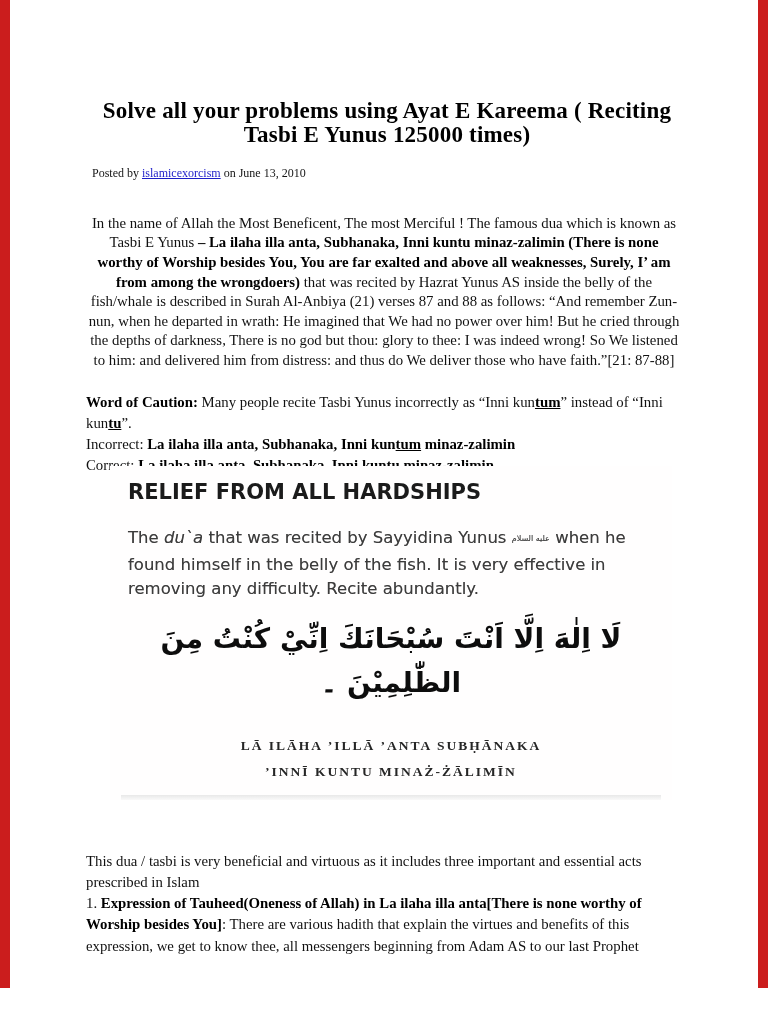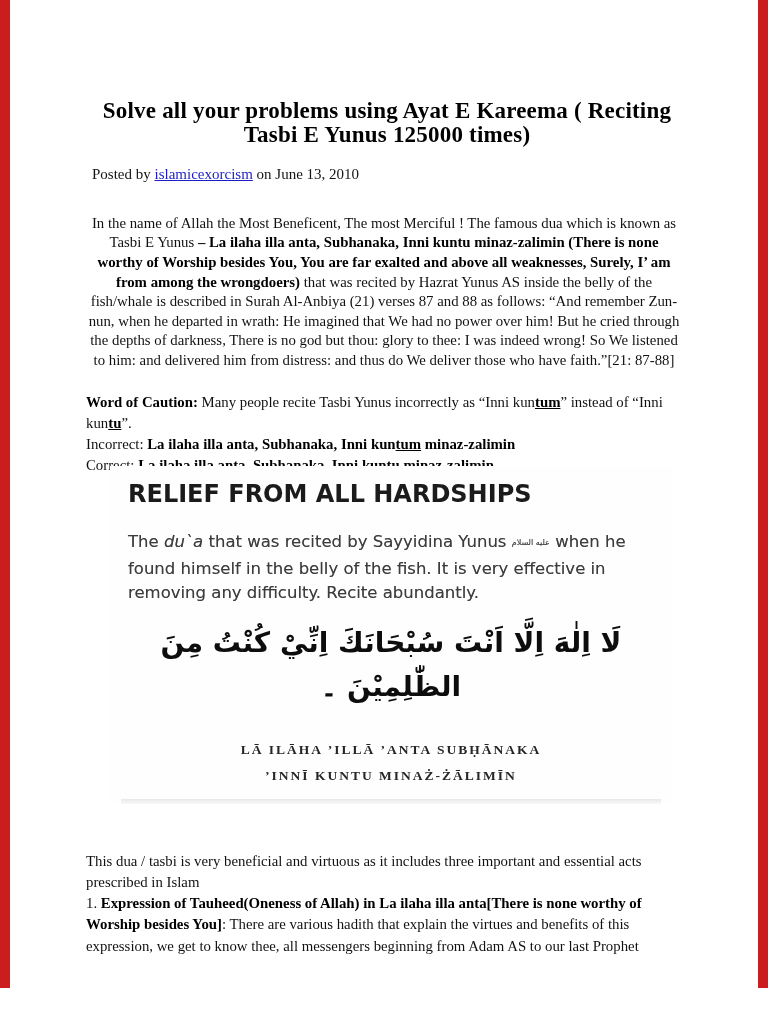--- a/index.html
+++ b/index.html
@@ -18,21 +18,21 @@
   .edge-bar.left  { left: 0; }
   .edge-bar.right { right: 0; }
 
   .post-title {
     position: absolute; top: 84px; left: 92px; width: 590px;
     font-size: 23px; font-weight: bold; line-height: 24px;
     letter-spacing: 0.2px; color: #000; text-align: center;
   }
   .byline {
     position: absolute; top: 166px; left: 92px; width: 590px;
-    font-size: 15px; color: #141414;
+    font-size: 12px; color: #141414;
   }
   .byline a {
     color: #1d1dc8; text-decoration: underline; cursor: pointer;
   }
   .intro {
     position: absolute; top: 199px; left: 86px; width: 596px;
     font-size: 14.8px; line-height: 19.6px; text-align: center; color: #111;
   }
   .intro b, .caution b, .body2 b { font-weight: bold; color: #000; }
 
@@ -44,21 +44,21 @@
 
   .scan {
     position: absolute; top: 466px; left: 110px; width: 562px;
     background: #fffefe;
     color: #222;
     filter: blur(0.22px);
   }
   .scan-heading {
     margin: 14px 0 0 18px;
     font-family: "DejaVu Sans", sans-serif;
-    font-size: 24px; font-weight: bold; letter-spacing: 0px; color: #1b1b1b;
+    font-size: 21px; font-weight: bold; letter-spacing: 0px; color: #1b1b1b;
   }
   .scan-para {
     margin: 22px 8px 0 18px;
     font-family: "DejaVu Sans", sans-serif;
     font-size: 16.5px; line-height: 24px; color: #3c3c3c;
     text-shadow: 0 0 0.5px rgba(40,40,40,0.45);
   }
   .scan-para .it { font-style: italic; }
   .honorific {
     font-size: 8px; letter-spacing: -0.5px; color: #444;

